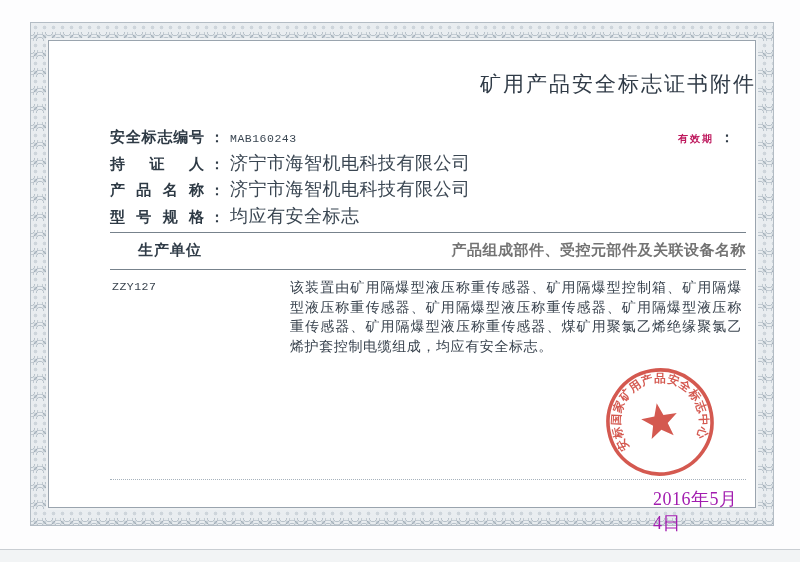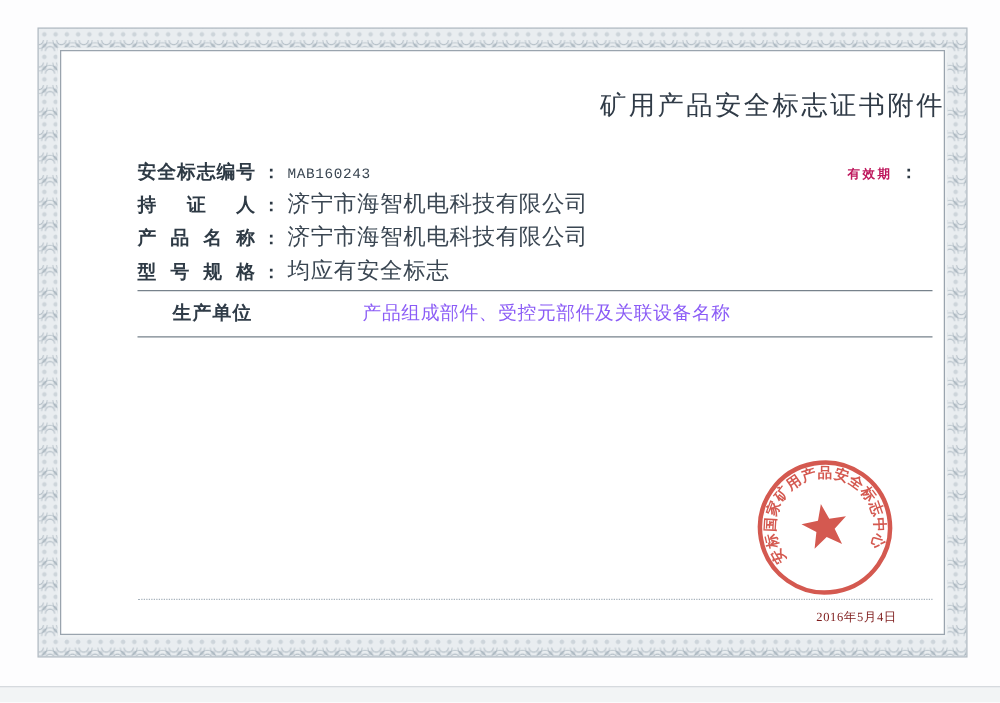--- a/index.html
+++ b/index.html
@@ -59,34 +59,34 @@
   
   .tbl{margin-top:12px;}
   .tbl-head{
     display:flex;align-items:baseline;
     border-top:1px solid #77828c;border-bottom:1px solid #77828c;
     padding:8px 0 9px 0;
   }
   .col-model{width:180px;box-sizing:border-box;}
   .col-comp{flex:1;}
   .tbl-head .col-model{padding-left:28px;font-size:15px;font-weight:bold;color:#303c48;letter-spacing:1px;}
-  .tbl-head .col-comp{text-align:left;font-size:15px;font-weight:normal;color:#8b5cf6;letter-spacing:.5px;}
+  .tbl-head .col-comp{text-align:right;font-size:15px;font-weight:bold;color:#737373;letter-spacing:.5px;}
   .tbl-row{display:flex;padding-top:8px;}
   .tbl-row .col-model{padding-left:2px;padding-top:2px;}
   .desc{
     width:452px;font-size:14px;line-height:19.5px;color:#39434e;
     letter-spacing:.6px;text-align:justify;
   }
   .dotted-line{
     position:absolute;left:110px;top:479px;width:636px;height:0;
     border-top:1px dotted #a7b2bc;
   }
   .footer-date{
     position:absolute;left:653px;top:487px;width:90px;
-    font-size:10px;color:#7f1d1d;letter-spacing:.5px;
+    font-size:18px;color:#a21caf;letter-spacing:.5px;
   }
   
   .seal{
     position:absolute;left:600px;top:362px;width:120px;height:120px;
     transform:rotate(-10deg);
     opacity:.88;
   }
 </style>
 </head>
 <body>
@@ -128,20 +128,26 @@
     <span class="flabel">型号规格</span>
     <span class="fcolon">：</span>
     <span class="fvalue">均应有安全标志</span>
   </div>
 
   <div class="tbl">
     <div class="tbl-head">
       <span class="col-model">生产单位</span>
       <span class="col-comp">产品组成部件、受控元部件及关联设备名称</span>
     </div>
+    <div class="tbl-row">
+      <span class="col-model mono">ZZY127</span>
+      <span class="col-comp">
+        <span class="desc" style="display:inline-block">该装置由矿用隔爆型液压称重传感器、矿用隔爆型控制箱、矿用隔爆型液压称重传感器、矿用隔爆型液压称重传感器、矿用隔爆型液压称重传感器、矿用隔爆型液压称重传感器、煤矿用聚氯乙烯绝缘聚氯乙烯护套控制电缆组成，均应有安全标志。</span>
+      </span>
+    </div>
   </div>
 
 </div>
 
 <div class="dotted-line"></div>
 
 <svg class="seal" viewBox="-60 -60 120 120" xmlns="http://www.w3.org/2000/svg">
   <defs>
     <path id="sealArc" d="M -34.64 20 A 40 40 0 1 1 34.64 20" fill="none"></path>
   </defs>

